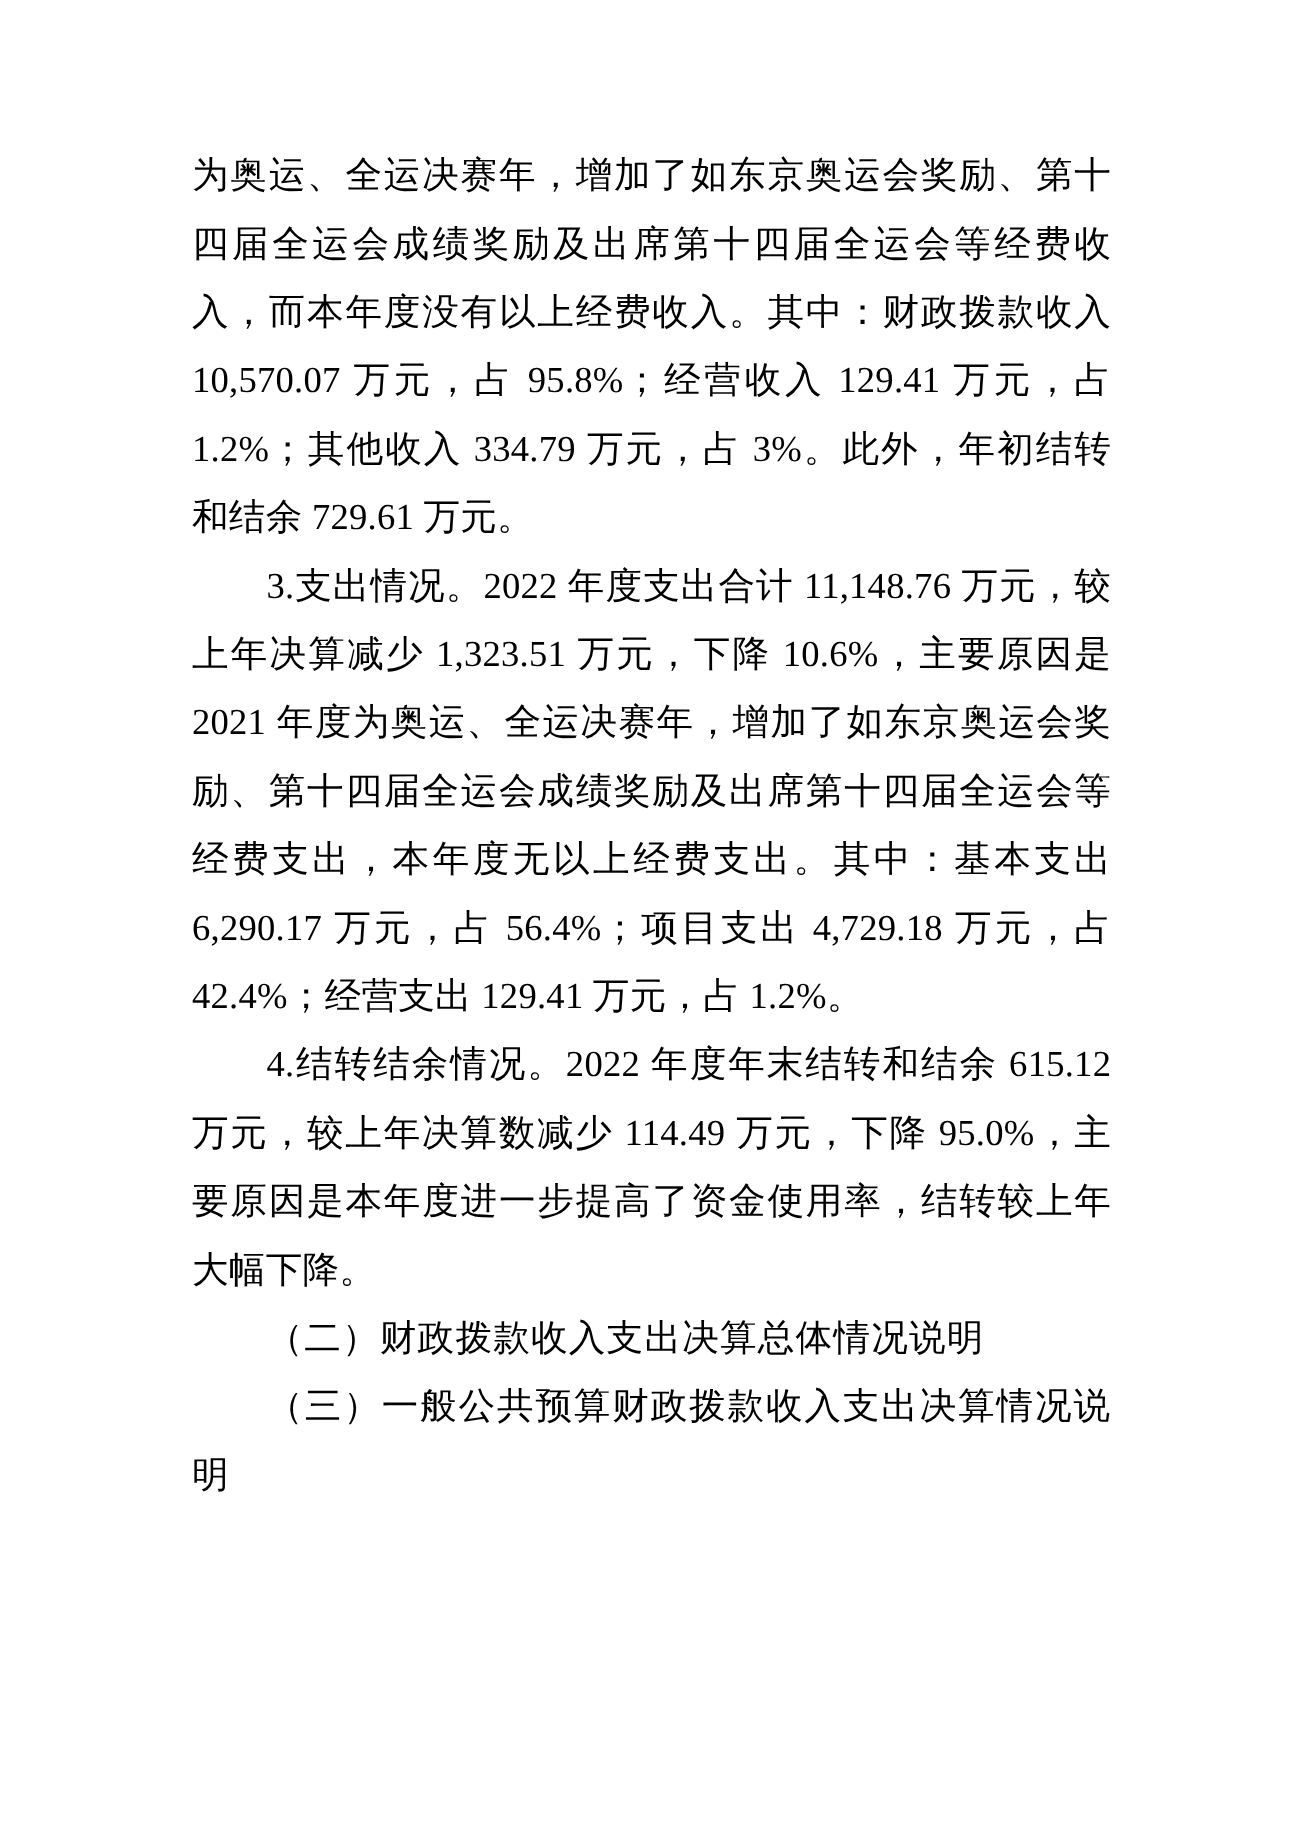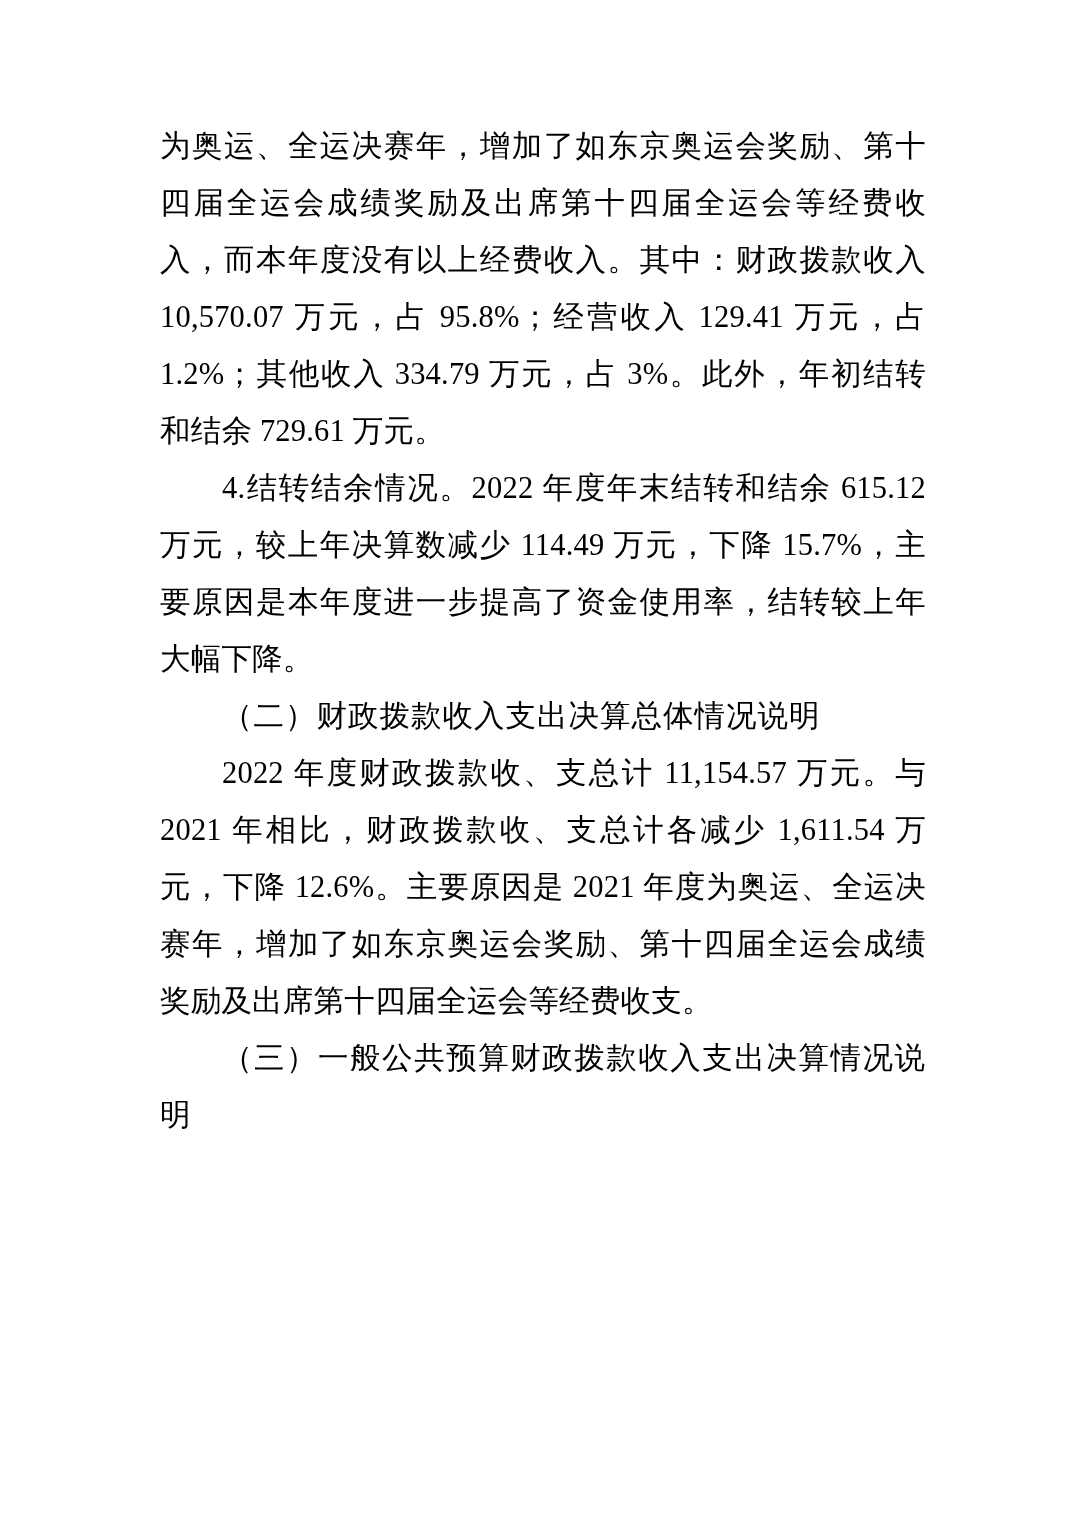--- a/index.html
+++ b/index.html
@@ -46,23 +46,23 @@
   }
 </style>
 </head>
 <body>
 
 <div class="page">
   <div class="doc-body">
 
     <p class="para para-cont">为奥运、全运决赛年，增加了如东京奥运会奖励、第十四届全运会成绩奖励及出席第十四届全运会等经费收入，而本年度没有以上经费收入。其中：财政拨款收入 10,570.07 万元，占 95.8%；经营收入 129.41 万元，占 1.2%；其他收入 334.79 万元，占 3%。此外，年初结转和结余 729.61 万元。</p>
 
+    <p class="para">3.支出情况。2022 年度支出合计 11,148.76 万元，较上年决算减少 1,323.51 万元，下降 10.6%，主要原因是 2021 年度为奥运、全运决赛年，增加了如东京奥运会奖励、第十四届全运会成绩奖励及出席第十四届全运会等经费支出，本年度无以上经费支出。其中：基本支出 6,290.17 万元，占 56.4%；项目支出 4,729.18 万元，占 42.4%；经营支出 129.41 万元，占 1.2%。</p>
 
-    <p class="para">4.结转结余情况。2022 年度年末结转和结余 615.12 万元，较上年决算数减少 114.49 万元，下降 15.7%，主要原因是本年度进一步提高了资金使用率，结转较上年大幅下降。</p>
+    <p class="para">4.结转结余情况。2022 年度年末结转和结余 615.12 万元，较上年决算数减少 114.49 万元，下降 95.0%，主要原因是本年度进一步提高了资金使用率，结转较上年大幅下降。</p>
 
     <p class="heading">（二）财政拨款收入支出决算总体情况说明</p>
 
-    <p class="para">2022 年度财政拨款收、支总计 11,154.57 万元。与 2021 年相比，财政拨款收、支总计各减少 1,611.54 万元，下降 12.6%。主要原因是 2021 年度为奥运、全运决赛年，增加了如东京奥运会奖励、第十四届全运会成绩奖励及出席第十四届全运会等经费收支。</p>
 
     <p class="heading">（三）一般公共预算财政拨款收入支出决算情况说明</p>
 
   </div>
 </div>
 
 </body></html>

